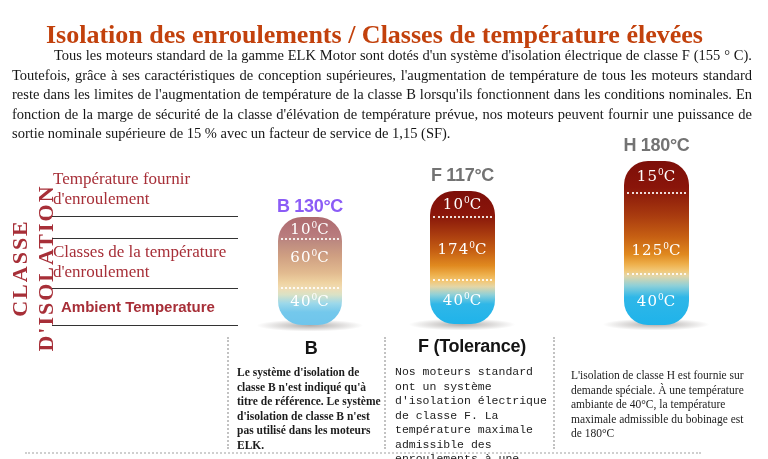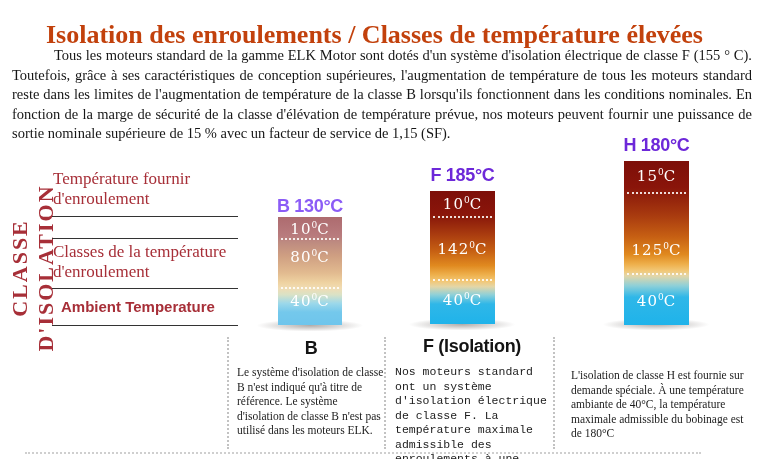--- a/index.html
+++ b/index.html
@@ -22,21 +22,21 @@
   .leg{position:absolute;left:53px;width:200px;color:#a72f38;}
   .leg.serif{font-family:"Liberation Serif",serif;font-size:17px;line-height:19.5px;}
   .leg.sans{font-family:"Liberation Sans",sans-serif;font-weight:bold;font-size:15px;}
   .l1{top:169px;}
   .l2{top:220px;}
   .l3{top:242px;}
   .l4{top:298px;margin-left:8px;}
   .rule{position:absolute;left:52px;width:186px;height:0;border-top:1.5px solid #333;}
   .r1{top:216px;} .r2{top:238px;} .r3{top:288px;} .r4{top:325px;}
 
-  .bar{position:absolute;z-index:2;}
+  .bar{position:absolute;z-index:2;border-radius:24px;}
   .bar-B{left:278px;top:217px;width:64px;height:108px;
     background:linear-gradient(180deg,#ad6b6f 0%,#b97c7e 18%,#bd8a80 23%,#cf9f82 36%,
       #e2bb90 52%,#efd3a2 61%,#f0dcb4 66%,#dae2c6 72%,#9cd8ea 80%,#74c8ec 88%,#6ec5ec 100%);}
   .bar-F{left:430px;top:191px;width:65px;height:133px;
     background:linear-gradient(180deg,#7d0f09 0%,#8a150a 17%,#8e1d0b 21%,#a83a0f 32%,
       #c65f13 45%,#e0891f 56%,#eeb04c 63%,#f2c878 68%,#e3d6a8 72%,#8fd0d8 78%,
       #2fb7e8 85%,#1fb3ea 100%);}
   .bar-H{left:624px;top:161px;width:65px;height:164px;
     background:linear-gradient(180deg,#7d0f09 0%,#8a150a 16%,#8e1d0b 20%,#a83a0f 33%,
       #c65f13 46%,#e0891f 57%,#eeb04c 63%,#f2c878 67%,#e3d6a8 70%,#8fd0d8 76%,
@@ -45,21 +45,21 @@
   .dot{position:absolute;left:3px;right:3px;height:0;
        border-top:2px dotted rgba(255,255,255,0.85);}
 
   .seg-label{position:absolute;left:0;width:100%;text-align:center;
        font-family:"DejaVu Serif","Liberation Serif",serif;font-size:15px;
        color:#ffffff;letter-spacing:1px;}
   .seg-label sup{font-size:9px;line-height:0;vertical-align:super;letter-spacing:0;}
 
   .bar-header{position:absolute;text-align:center;
        font-family:"Liberation Sans",sans-serif;font-weight:bold;font-size:18px;
-       letter-spacing:-0.3px;color:#6d28d9;}
+       letter-spacing:-0.3px;color:#737373;}
   .bh-B{left:258px;top:196px;width:104px;color:#8b5cf6;}
   .bh-F{left:418px;top:165px;width:89px;}
   .bh-H{left:612px;top:135px;width:89px;}
 
   .bar-shadow{position:absolute;z-index:1;height:13px;
        background:radial-gradient(ellipse at center,rgba(60,50,45,0.40) 0%,rgba(60,50,45,0) 65%);}
   .sh-B{left:252px;top:319px;width:116px;}
   .sh-F{left:404px;top:318px;width:116px;}
   .sh-H{left:598px;top:318px;width:116px;}
 
@@ -70,21 +70,21 @@
        border-top:2px dotted #cfcfcf;}
 
   .fn-heading{position:absolute;font-family:"Liberation Sans",sans-serif;
        font-weight:bold;font-size:18px;color:#141414;letter-spacing:-0.3px;}
   .fh-B{left:237px;top:338px;width:148px;text-align:center;}
   .fh-F{left:393px;top:336px;width:158px;text-align:center;}
   .fh-H{left:571px;top:338px;width:180px;text-align:left;}
 
   .fn-text{position:absolute;font-family:"Liberation Serif",serif;
        font-size:11.5px;line-height:14.5px;color:#1c1c1c;}
-  .ft-B{left:237px;top:365px;width:148px;}
+  .ft-B{left:237px;top:365px;width:148px;font-weight:bold;}
   .ft-F{left:395px;top:365px;width:156px;font-family:Liberation Mono, monospace;}
   .ft-H{left:571px;top:368px;width:180px;}
 </style>
 </head>
 <body>
 
 <div class="page">
 
   <h1 class="title">Isolation des enroulements / Classes de température élevées</h1>
 
@@ -94,56 +94,56 @@
 
   <div class="leg serif l1">Température fournir d'enroulement</div>
   <div class="rule r1"></div>
   <div class="rule r2"></div>
   <div class="leg serif l3">Classes de la température d'enroulement</div>
   <div class="rule r3"></div>
   <div class="leg sans l4">Ambient Temperature</div>
   <div class="rule r4"></div>
 
   <div class="bar-header bh-B">B 130°C</div>
-  <div class="bar-header bh-F">F 185°C</div>
+  <div class="bar-header bh-F">F 117°C</div>
   <div class="bar-header bh-H">H 180°C</div>
 
   <div class="bar-shadow sh-B"></div>
   <div class="bar-shadow sh-F"></div>
   <div class="bar-shadow sh-H"></div>
 
   <div class="bar bar-B">
     <div class="dot" style="top:21px"></div>
     <div class="dot" style="top:70px"></div>
     <div class="seg-label" style="top:3px"><span>10</span><sup>0</sup><span>C</span></div>
-    <div class="seg-label" style="top:31px"><span>80</span><sup>0</sup><span>C</span></div>
+    <div class="seg-label" style="top:31px"><span>60</span><sup>0</sup><span>C</span></div>
     <div class="seg-label" style="top:75px"><span>40</span><sup>0</sup><span>C</span></div>
   </div>
 
   <div class="bar bar-F">
     <div class="dot" style="top:25px"></div>
     <div class="dot" style="top:88px"></div>
     <div class="seg-label" style="top:4px"><span>10</span><sup>0</sup><span>C</span></div>
-    <div class="seg-label" style="top:49px"><span>142</span><sup>0</sup><span>C</span></div>
+    <div class="seg-label" style="top:49px"><span>174</span><sup>0</sup><span>C</span></div>
     <div class="seg-label" style="top:100px"><span>40</span><sup>0</sup><span>C</span></div>
   </div>
 
   <div class="bar bar-H">
     <div class="dot" style="top:31px"></div>
     <div class="dot" style="top:112px"></div>
     <div class="seg-label" style="top:6px"><span>15</span><sup>0</sup><span>C</span></div>
     <div class="seg-label" style="top:80px"><span>125</span><sup>0</sup><span>C</span></div>
     <div class="seg-label" style="top:131px"><span>40</span><sup>0</sup><span>C</span></div>
   </div>
 
   <div class="vdot v1"></div>
   <div class="vdot v2"></div>
   <div class="vdot v3"></div>
 
   <div class="fn-heading fh-B">B</div>
   <div class="fn-text ft-B">Le système d'isolation de classe B n'est indiqué qu'à titre de référence. Le système d'isolation de classe B n'est pas utilisé dans les moteurs ELK.</div>
-  <div class="fn-heading fh-F">F (Isolation)</div>
+  <div class="fn-heading fh-F">F (Tolerance)</div>
   <div class="fn-text ft-F">Nos moteurs standard ont un système d'isolation électrique de classe F. La température maximale admissible des enroulements à une température ambiante de 40°C est de 155°C.</div>
   <div class="fn-text ft-H">L'isolation de classe H est fournie sur demande spéciale. À une température ambiante de 40°C, la température maximale admissible du bobinage est de 180°C</div>
 
   <div class="hdot"></div>
 
 </div>
 
 </body></html>

